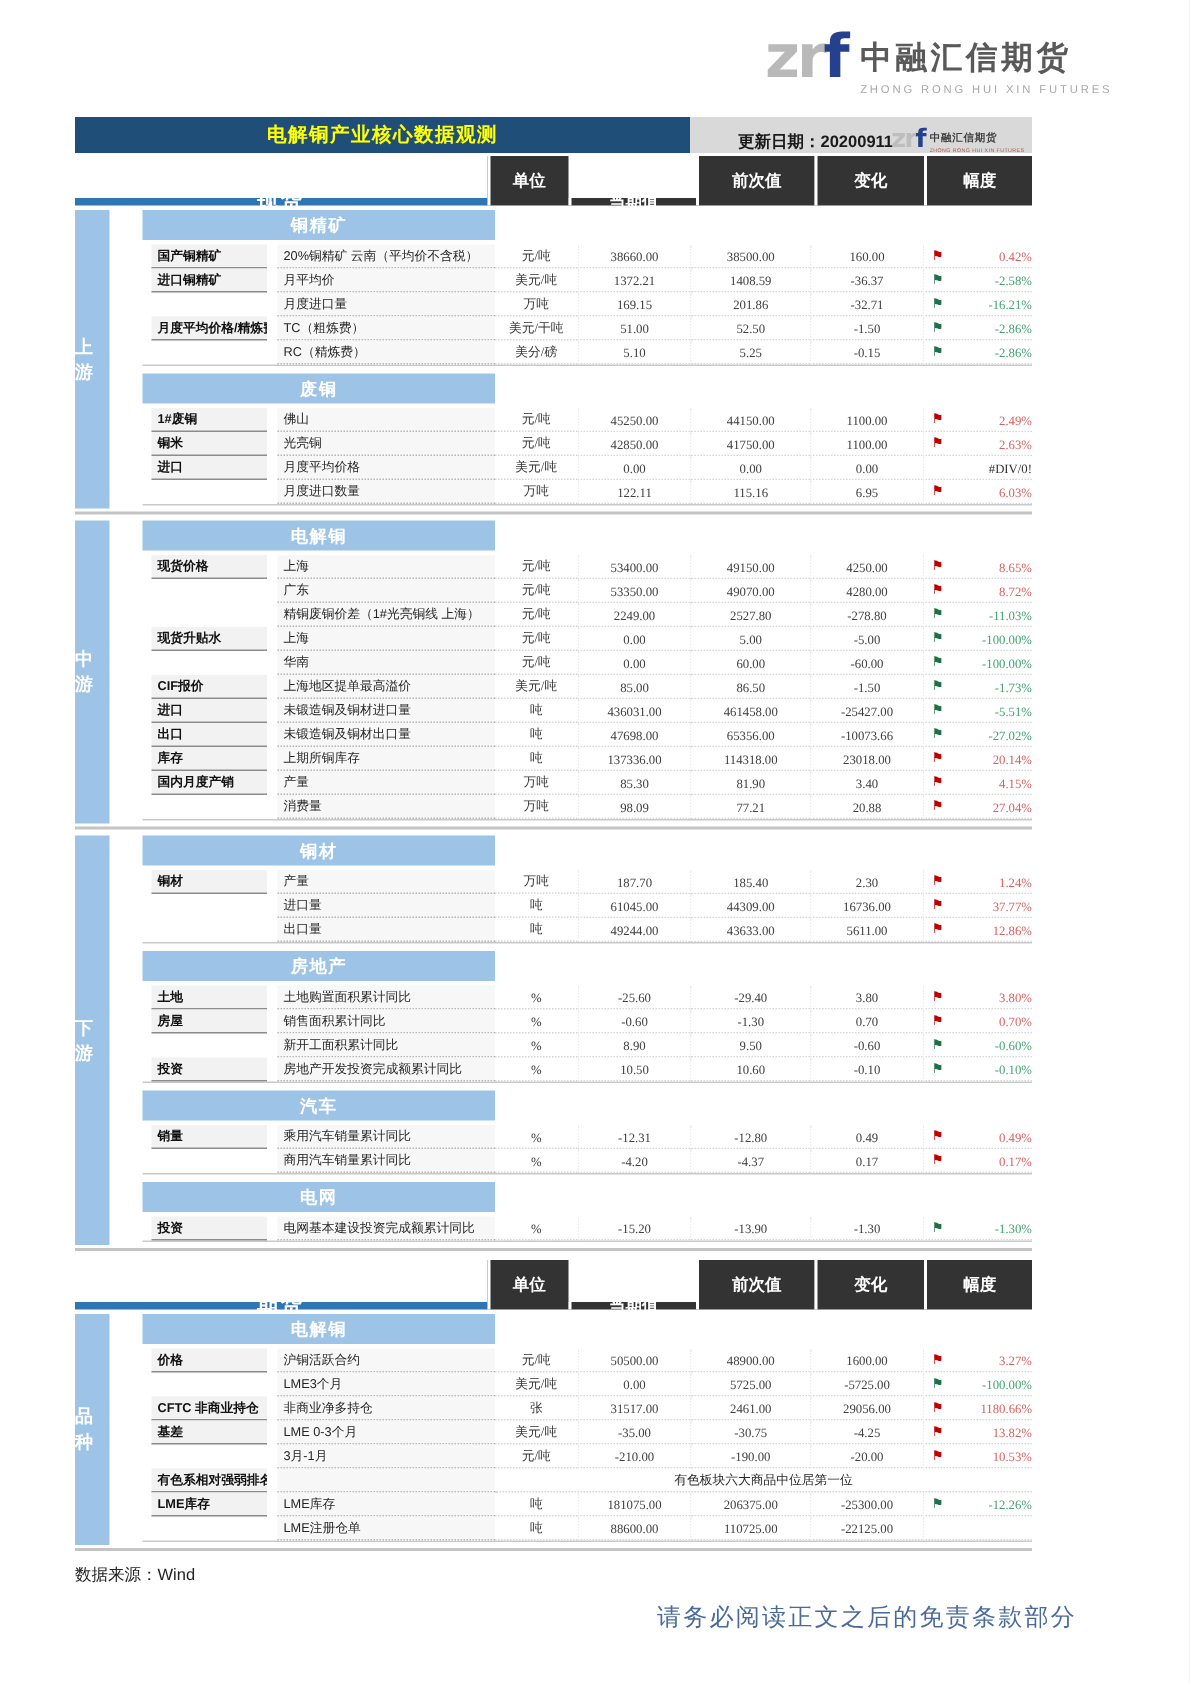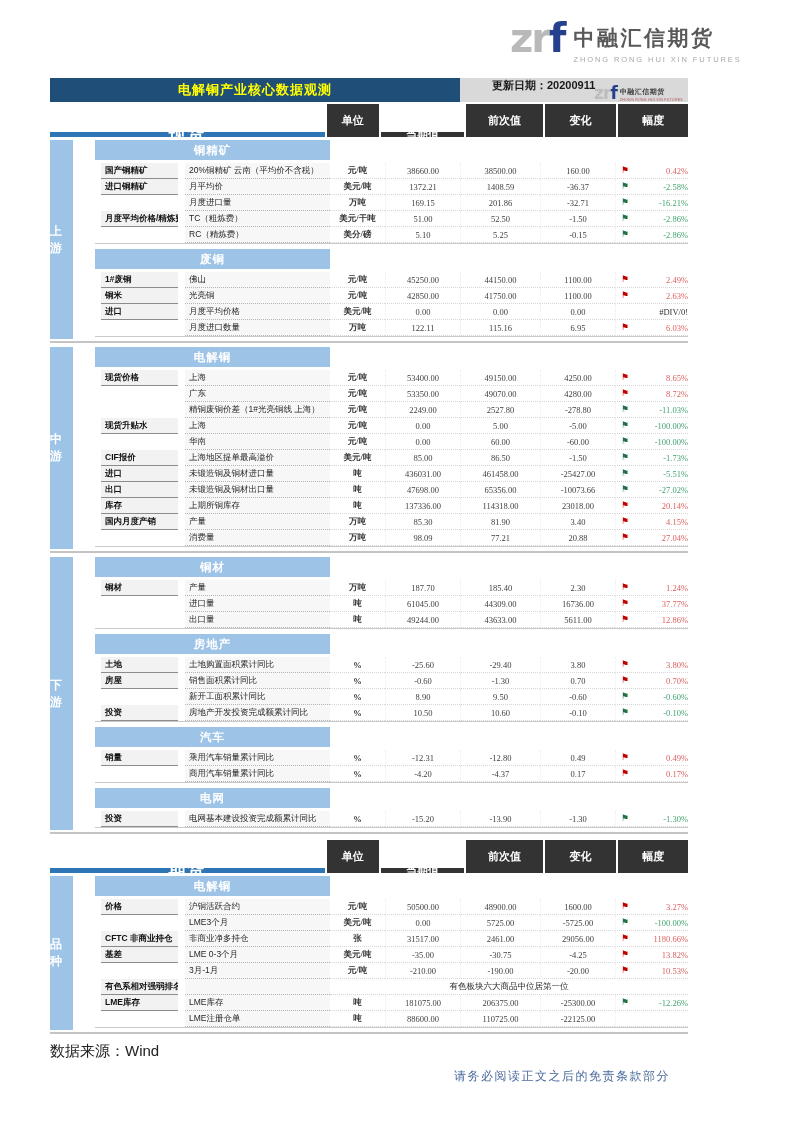--- a/index.html
+++ b/index.html
@@ -15,31 +15,31 @@
   .brand-text { margin-left:9px; padding-top:4px; }
   .brand-cn { font-size:21px; font-weight:bold; color:#595959; letter-spacing:2.5px; }
   .brand-en { font-size:7.5px; color:#a8a8a8; letter-spacing:1.9px; margin-top:3px; }
 
   
   .doc { position:absolute; left:50px; top:78px; width:638px; }
 
   .title-row { display:flex; height:24px; }
   .title-cell { width:410px; background:#1f4e79; color:#ffff00; font-weight:bold; font-size:13px;
                 display:flex; align-items:center; justify-content:center; letter-spacing:1px; }
-  .update-cell { flex:1; background:#d9d9d9; display:flex; align-items:flex-start; position:relative; }
+  .update-cell { flex:1; background:#d9d9d9; display:flex; align-items:flex-end; position:relative; }
   .update-text { font-weight:bold; font-size:11px; color:#1a1a1a; margin-left:32px; }
   .mini-logo { position:absolute; right:5px; top:7px; display:flex; align-items:flex-start; }
   .mini-mark { font-family:"DejaVu Sans",sans-serif; font-weight:bold; font-size:17px; line-height:16px; letter-spacing:-1px; }
   .mini-mark .zr { color:#bdbdbd; } .mini-mark .f { color:#25418d; }
   .mini-text { margin-left:3px; padding-top:2px; }
   .mini-cn { font-size:7px; font-weight:bold; color:#404040; letter-spacing:0.5px; }
   .mini-en { font-size:3.5px; color:#b05050; letter-spacing:0.3px; margin-top:1px; }
 
   .cols-row { display:flex; height:33px; margin-top:2px; }
-  .group-cell { width:280px; background:#2e75b6; color:#ffffff; font-weight:bold; font-size:17px;
+  .group-cell { width:280px; background:#2e75b6; color:#ffffff; font-weight:bold; font-size:14px;
                 display:flex; align-items:center; justify-content:center; letter-spacing:2px;margin-top:28px; }
   .hcol { background:#333333; color:#ffffff; font-weight:bold; font-size:11px;
           display:flex; align-items:center; justify-content:center; border-left:2px solid #ffffff; }
   .hcol.unit-w { width:55px; } .hcol.cur-w { width:87px;margin-top:28px; } .hcol.prev-w { width:80px; }
   .hcol.chg-w { width:75px; } .hcol.rate-w { width:73px; }
 
   .table-body { margin-top:3px; }
 
   .stream { display:flex; margin-bottom:4px; border-bottom:2px solid #c4c4c4; padding-bottom:2px; }
   .band { width:35px; background:#9dc3e6; color:#ffffff; font-weight:bold; font-size:12px;
@@ -52,36 +52,36 @@
                  display:flex; align-items:center; justify-content:center; margin-bottom:3px; letter-spacing:1px; }
 
   .row { display:flex; height:16px; font-size:8.5px; }
   .cell { display:flex; align-items:center; }
   .label1 { width:77px; margin-left:6px; background:#f2f2f2; border-bottom:1px solid #8c8c8c;
             font-weight:bold; color:#111111; padding-left:4px; font-size:8.5px; white-space:nowrap; overflow:hidden; }
   .label1.empty { background:transparent; border-bottom:none; }
   .desc { width:145px; margin-left:7px; background:#f7f7f7; border-bottom:1px dotted #b5b5b5;
           padding-left:4px; color:#262626; white-space:nowrap; overflow:hidden; }
   .unit { width:55px; justify-content:center; border-bottom:1px dotted #d6d6d6;
-          color:#333333; font-family:"Liberation Serif",serif;font-weight:bold; }
+          color:#333333; font-family:"Liberation Serif",serif; }
   .num  { justify-content:center; border-bottom:1px dotted #d6d6d6; border-left:1px dotted #ececec;
           color:#404040; font-family:"Liberation Serif",serif; }
   .current { width:75px; } .previous { width:80px; } .change { width:75px; }
   .rate { width:73px; border-bottom:1px dotted #d6d6d6; border-left:1px dotted #ececec; }
   .flag { width:16px; padding-left:5px; font-size:9px; line-height:1; }
   .flag.up { color:#c00000; } .flag.down { color:#1e7145; }
   .rate-val { flex:1; text-align:right; font-family:"Liberation Serif",serif; }
   .rate-val.up { color:#d95f5f; } .rate-val.down { color:#43a270; } .rate-val.none { color:#333333; }
   .merged { width:358px; justify-content:center; border-bottom:1px dotted #d6d6d6; color:#262626;font-family:Liberation Serif, serif; }
 
   .futures-head { margin-top:6px; }
 
-  .source-note { margin-top:8px; font-size:15px; color:#222222; }
-  .disclaimer { position:absolute; left:438px; top:1068px; color:#4a6a9b; font-size:12px;
-                letter-spacing:1.5px; font-family:"Liberation Serif",serif;margin-left:16px; }
+  .source-note { margin-top:8px; font-size:11px; color:#222222; }
+  .disclaimer { position:absolute; left:438px; top:1068px; color:#4a6a9b; font-size:16px;
+                letter-spacing:1.5px; font-family:"Liberation Serif",serif; }
 </style>
 </head>
 <body>
 
 <div class="page">
 
   <div class="brand">
     <div class="brand-mark"><span class="zr">zr</span><span class="f">f</span></div>
     <div class="brand-text">
       <div class="brand-cn">中融汇信期货</div>

